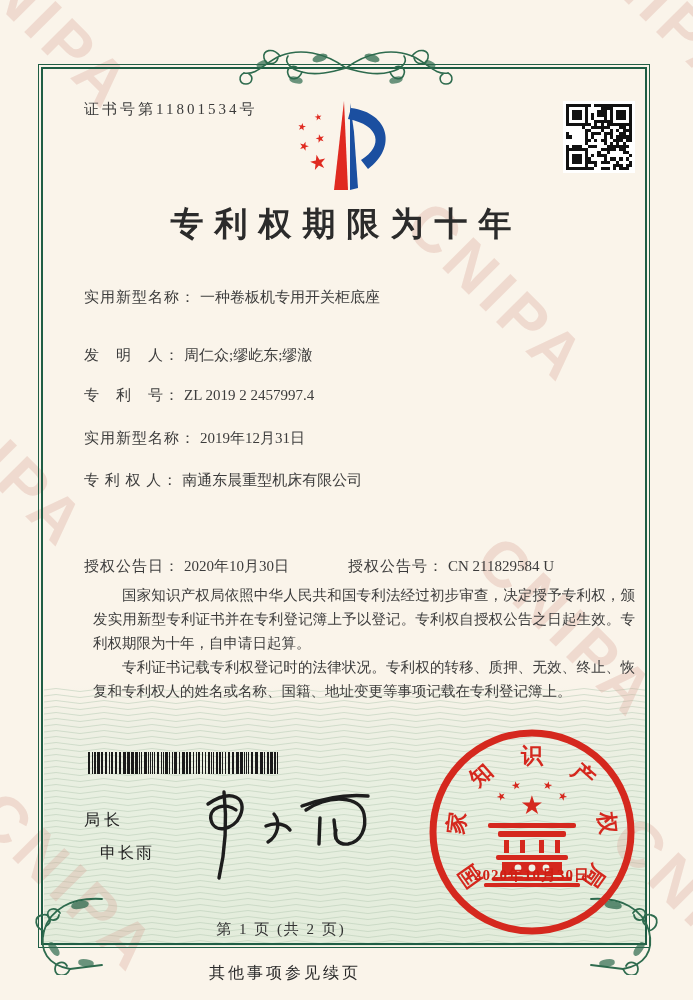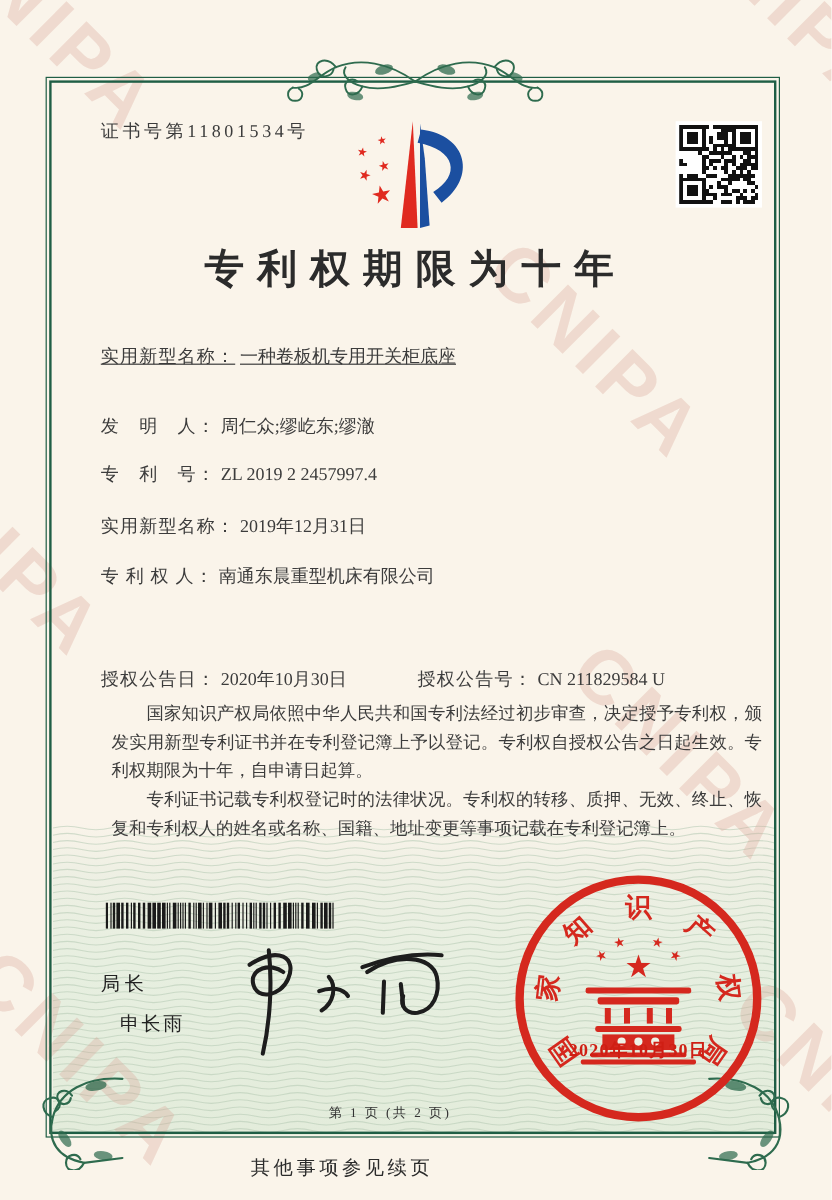--- a/index.html
+++ b/index.html
@@ -42,21 +42,21 @@
   #paragraphs p{margin:0; text-indent:2em;}
   #director-title{left:84px; top:810px; font-size:16px; letter-spacing:4px; color:#222;text-align:center;}
   #director-name{left:100px; top:843px; font-size:16px; letter-spacing:2px; color:#222;}
   #seal{left:426px; top:726px; width:212px; height:212px; z-index:6;}
   #seal .seal-char{
     position:absolute; width:24px; height:24px; text-align:center;
     font-size:22px; font-weight:bold; color:#d5281e; line-height:24px;
   }
   #seal-date{left:428px; top:866px; width:208px; text-align:center; z-index:6;
              font-size:15px; letter-spacing:1px; color:#cf1f14; font-weight:bold;}
-  #page-info{left:0; top:920px; width:562px; text-align:center; font-size:11px; color:#333; letter-spacing:2px;padding-left:44px;}
+  #page-info{left:0; top:920px; width:562px; text-align:center; font-size:15px; color:#333; letter-spacing:2px;}
   #continuation-note{left:0; top:963px; width:570px; text-align:center; font-size:16px; color:#2b2b2b; letter-spacing:3px;}
   #qr-box{left:563px; top:101px; width:72px; height:72px; background:#ffffff; padding:3px; box-sizing:border-box;}
   svg{display:block;}
 </style>
 </head>
 <body>
 
 <div id="page">
 
   <div class="wm" style="left:-70px; top:-18px;">CNIPA</div>
@@ -321,21 +321,21 @@
         <rect x="13" y="20" width="1" height="1" fill="#111"></rect>
         <rect x="15" y="20" width="1" height="1" fill="#111"></rect>
         <rect x="17" y="20" width="1" height="1" fill="#111"></rect>
         <rect x="18" y="20" width="1" height="1" fill="#111"></rect>
         <rect x="19" y="20" width="1" height="1" fill="#111"></rect>
       </svg>
   </div>
 
   <div class="abs" id="title">专利权期限为十年</div>
 
-  <div class="abs field" style="top:288px;text-decoration:underline;">
+  <div class="abs field" style="top:288px;">
     <span class="lab">实用新型名称：</span><span class="val">一种卷板机专用开关柜底座</span>
   </div>
   <div class="abs field" style="top:346px;">
     <span class="lab">发　明　人：</span><span class="val">周仁众;缪屹东;缪澈</span>
   </div>
   <div class="abs field" style="top:386px;">
     <span class="lab">专　利　号：</span><span class="val">ZL 2019 2 2457997.4</span>
   </div>
   <div class="abs field" style="top:429px;">
     <span class="lab">实用新型名称：</span><span class="val">2019年12月31日</span>

